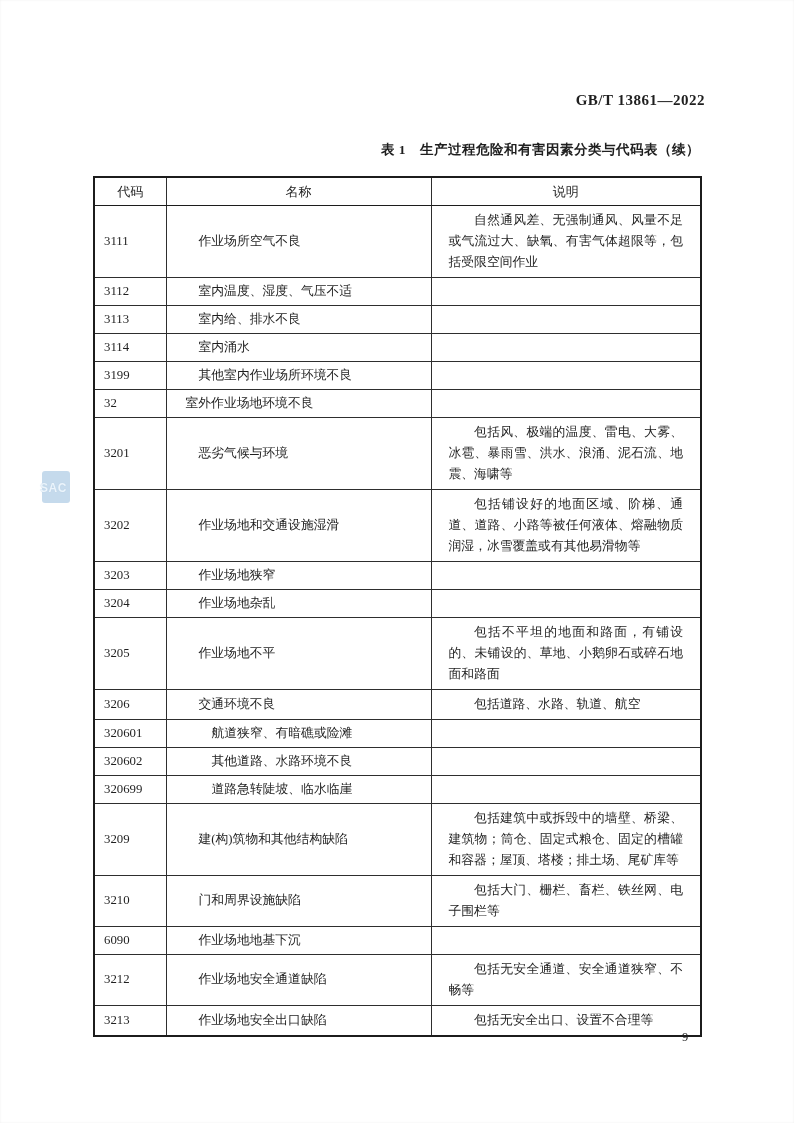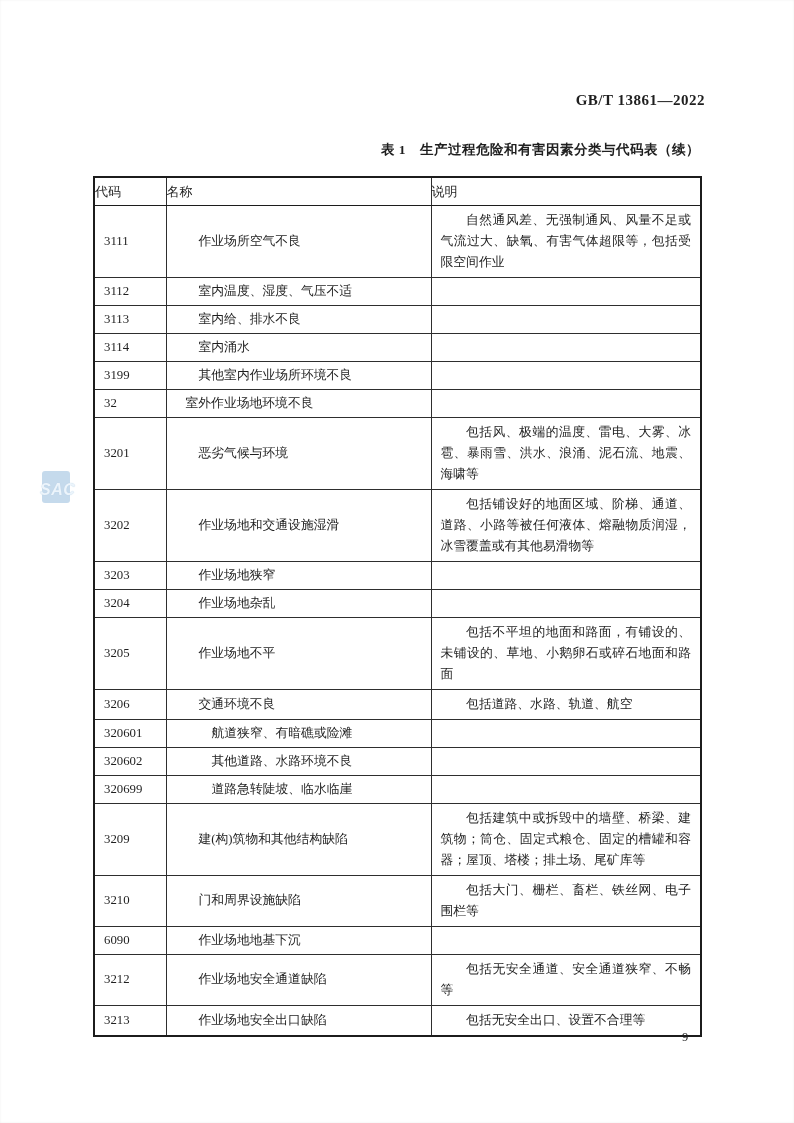--- a/index.html
+++ b/index.html
@@ -40,49 +40,48 @@
   table.hazard-table th, table.hazard-table td {
     border: 1px solid #2e2e2e;
     line-height: 21px;
     vertical-align: middle;
     height: 27px;
   }
   table.hazard-table { border: 2px solid #1c1c1c; }
   table.hazard-table thead th {
     border-bottom: 1.5px solid #1c1c1c;
     font-weight: normal;
-    text-align: left;
+    text-align: center;
     font-size: 13px;
     height: 28px;
   }
   td.code { padding: 3px 4px 3px 9px; }
   td.name { padding: 3px 6px 3px 44px; }
   td.name.lvl1 { padding-left: 19px; }
   td.name.lvl2 { padding-left: 32px; }
   td.name.lvl3 { padding-left: 45px; }
   td.desc {
-    padding: 4px 9px;
+    padding: 4px 17px;
     text-indent: 2em;
     text-align: justify;
   }
   .watermark {
     position: absolute;
     left: 42px; top: 471px;
     width: 28px; height: 32px;
     background: #bcd4e9;
     border-radius: 3px;
     opacity: 0.85;
   }
   .watermark span {
     position: absolute;
     left: -2px; top: 10px;
     font-family: "Liberation Sans", sans-serif;
-    font-style: italic;
     font-weight: bold;
-    font-size: 16px;
+    font-size: 12px;
     color: #e9f3fb;
     text-shadow: 0 0 1px #9fc0dc;
     letter-spacing: 0.5px;
   }
   .page-number {
     position: absolute;
     left: 682px; top: 1030px;
     font-size: 12.5px;
   }
 </style>

